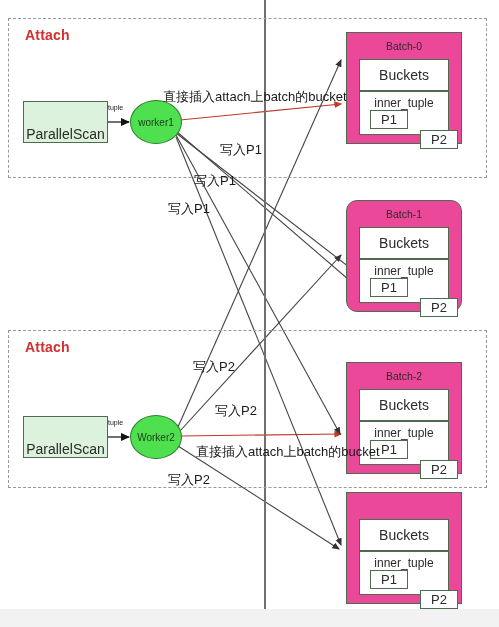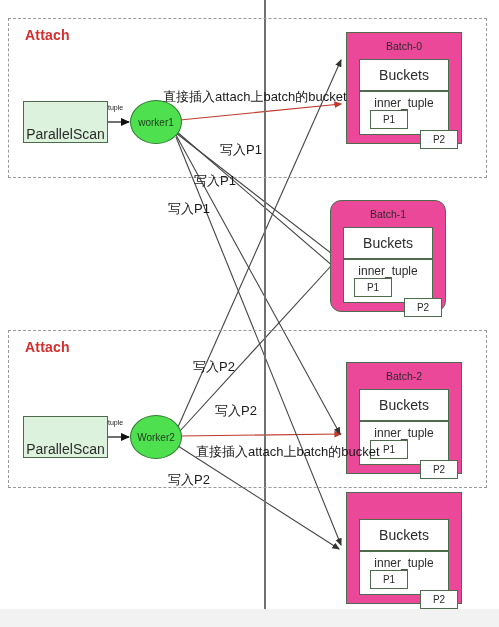--- a/index.html
+++ b/index.html
@@ -124,21 +124,21 @@
     position: absolute;
     top: 18px;
     width: 38px;
     height: 19px;
     background: #ffffff;
     border: 1.2px solid #4e6b4e;
     box-sizing: border-box;
     display: flex;
     align-items: center;
     justify-content: center;
-    font-size: 10px;
+    font-size: 13px;
     color: #2b2b2b;
   }
   .pslot.p1 { left: 10px; }
   .pslot.p2 { left: 60px; margin-top: 20px; }
   .wire-label {
     position: absolute;
     font-size: 13px;
     color: #1a1a1a;
     white-space: nowrap;
   }
@@ -220,21 +220,21 @@
       <div class="inner-label">inner_tuple</div>
       <div class="pslot p1">
         <span>P1</span>
       </div>
       <div class="pslot p2">
         <span>P2</span>
       </div>
     </div>
   </div>
 
-  <div class="batch-box" style="left:330px; top:200px; width:116px; height:112px;border-radius:11px;">
+  <div class="batch-box" style="left:346px; top:200px; width:116px; height:112px;border-radius:11px;">
     <div class="batch-title">Batch-1</div>
     <div class="buckets-box">
       <span>Buckets</span>
     </div>
     <div class="inner-box">
       <div class="inner-label">inner_tuple</div>
       <div class="pslot p1">
         <span>P1</span>
       </div>
       <div class="pslot p2">

